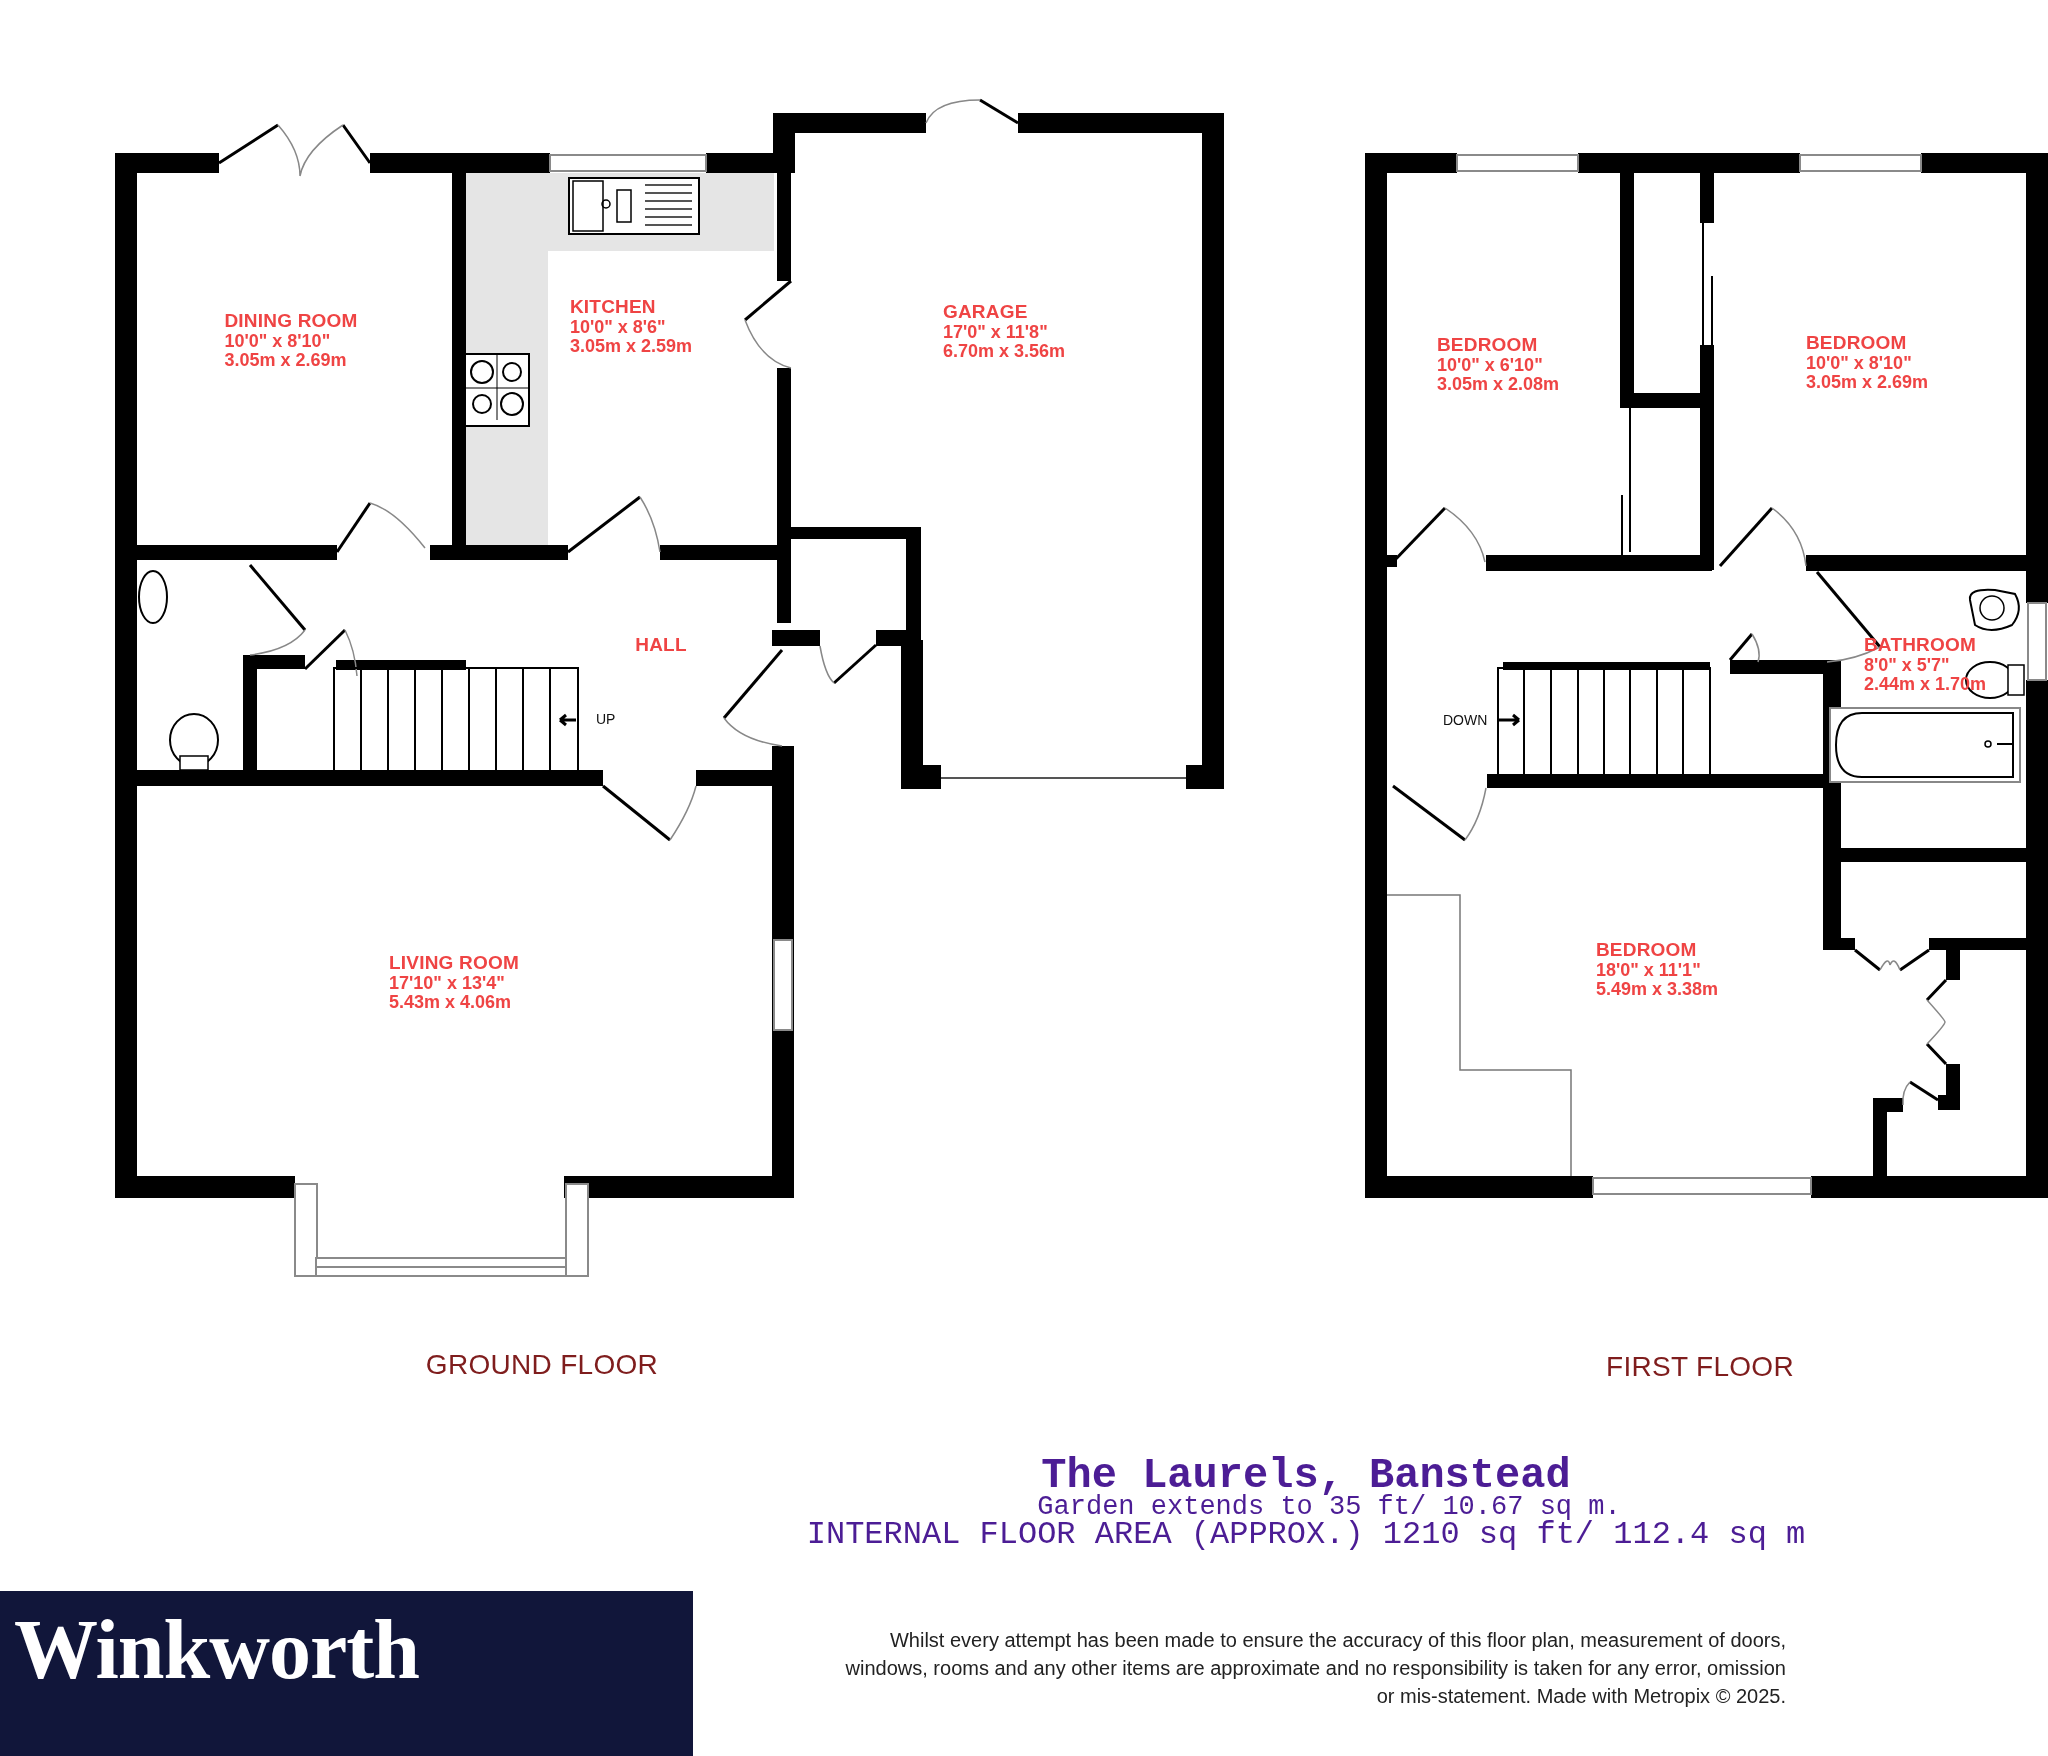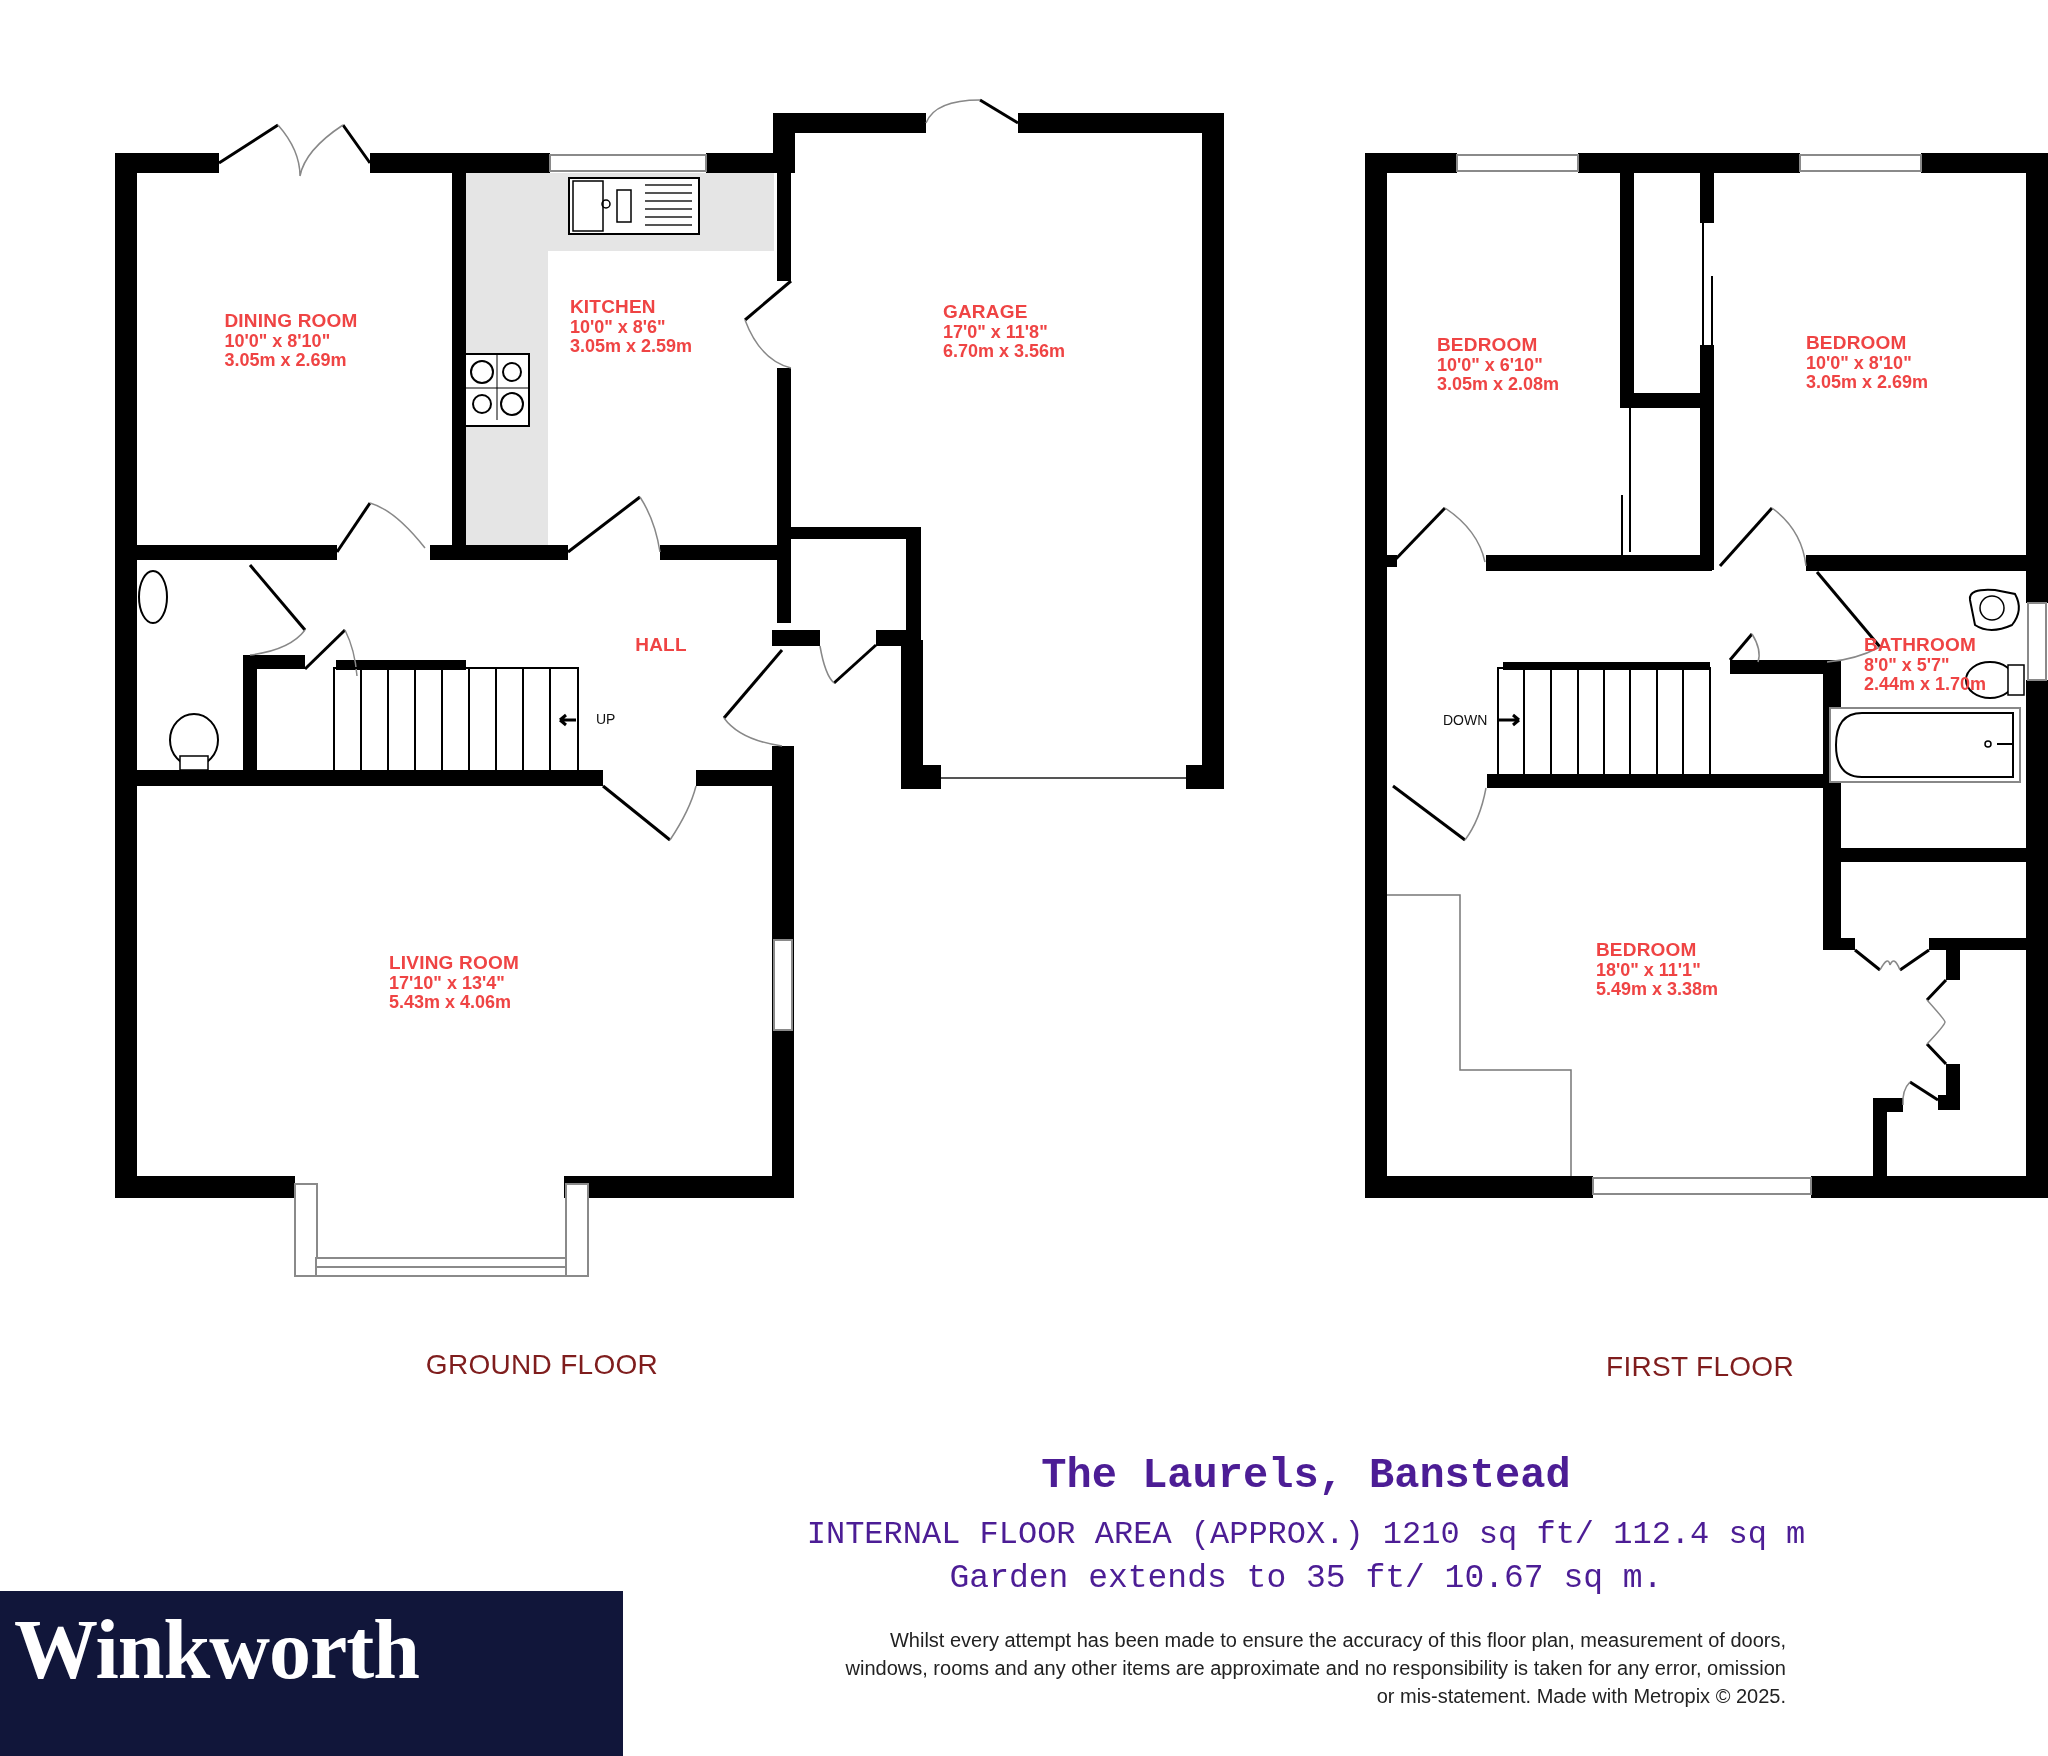--- a/index.html
+++ b/index.html
@@ -12,23 +12,23 @@
   .thin { stroke: #000; stroke-width: 2; fill: none; }
   .counter { fill: #e5e5e5; }
   .room-label { position: absolute; font-weight: bold; color: #ef4444; line-height: 1.08; white-space: nowrap; transform: translateX(-50%); }
   .room-label .name { font-size: 19px; letter-spacing: 0.2px; }
   .room-label .dim { font-size: 18px; }
   .stair-label { position: absolute; font-size: 14px; color: #111; }
   .floor-title { position: absolute; font-size: 28px; color: #7f1d1d; transform: translateX(-50%); white-space: nowrap; letter-spacing: 0.3px; }
   .info { position: absolute; left: 1306px; transform: translateX(-50%); text-align: center; color: #4c1d95; white-space: nowrap; font-family: Liberation Mono, monospace; }
   .info.title { top: 1452px; font-size: 42px; font-weight: bold; }
   .info.area { top: 1516px; font-size: 32px; }
-  .info.garden { top: 1560px; font-size: 33px; }
+  .info.garden { top: 1492px; font-size: 27px; margin-left: 23px; }
   .disclaimer { position: absolute; top: 1626px; left: 1306px; transform: translateX(-50%); width: 960px; text-align: right; font-size: 20px; line-height: 28px; color: #222; }
-  .brand { position: absolute; left: 0; top: 1591px; width: 623px; height: 165px; background: #11163a; }
+  .brand { position: absolute; left: 0; top: 1591px; width: 693px; height: 165px; background: #11163a; }
   .brand-name { position: absolute; left: 14px; top: 10px; font-family: "Liberation Serif", "DejaVu Serif", serif; font-weight: bold; font-size: 84px; color: #ffffff; letter-spacing: -1px; }
 </style>
 </head>
 <body>
 
 <svg class="plan" width="2048" height="1756" viewBox="0 0 2048 1756" xmlns="http://www.w3.org/2000/svg">
 
   <g>
 
     <rect class="counter" x="466" y="173" width="308" height="78"></rect>

